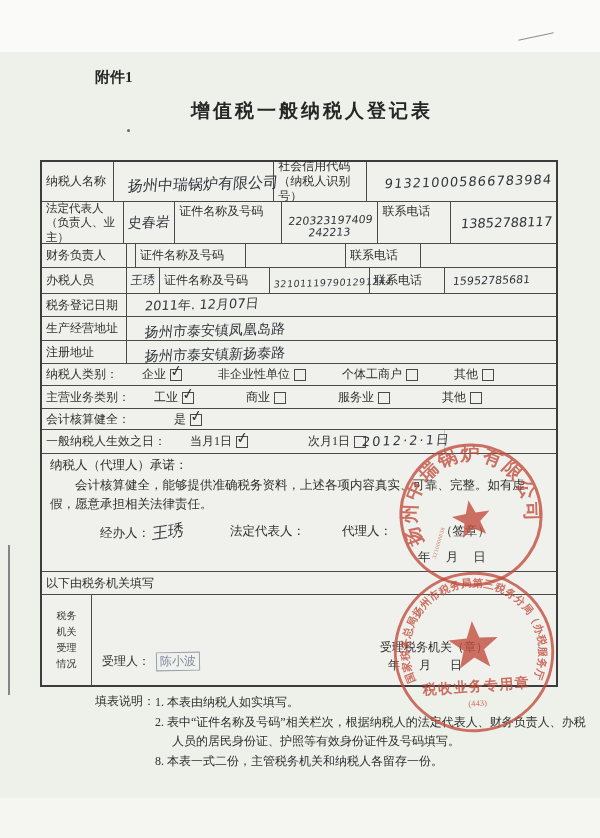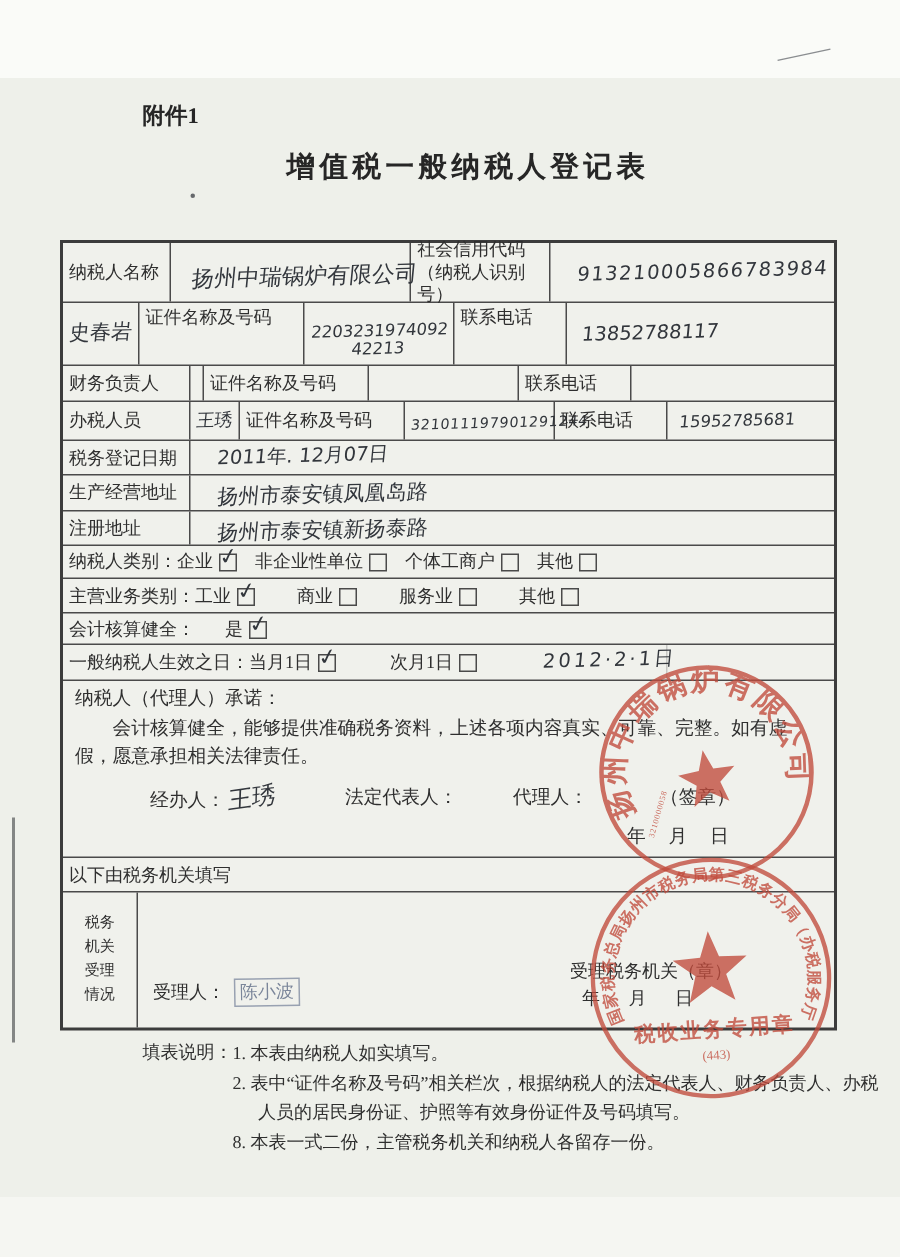--- a/index.html
+++ b/index.html
@@ -36,21 +36,21 @@
   .hw-cert{font-size:11px;white-space:normal;word-break:break-all;text-align:center;margin-top:8px;}
   .hw-phone{font-size:13px;margin-left:6px;}
   .hw-cert2{font-size:9.5px;letter-spacing:0.5px;margin-top:4px;}
   .hw-phone2{font-size:11px;margin-left:4px;}
   .hw-date{font-size:13px;margin-left:14px;}
   .hw-addr{font-size:14px;margin-left:14px;margin-top:4px;}
   .hw-eff{position:absolute;left:320px;top:4px;font-size:13px;letter-spacing:2px;}
   .sig{display:inline-block;font-size:16px;transform:rotate(-8deg) skewX(-10deg);margin-left:2px;}
 
   
-  .opt{display:inline-flex;align-items:center;margin-right:10px;}
+  .opt{display:inline-flex;align-items:center;margin-right:10px;margin-left:24px;}
   .g-wide .opt{margin-right:26px;}
   .checkbox{width:10px;height:10px;border:1px solid #4a4a4a;display:inline-block;position:relative;
             margin:0 2px -1px 4px;background:transparent;}
   .checkbox.checked::after{content:"✓";position:absolute;left:-1px;top:-8px;font-size:15px;
             color:#32363c;transform:rotate(-10deg);font-family:"DejaVu Sans",sans-serif;}
 
   
   .decl{padding:4px 8px;}
   .decl-title{font-size:12.5px;}
   .decl-body{font-size:12.5px;text-indent:2em;width:492px;margin-top:2px;line-height:1.55;}
@@ -111,20 +111,23 @@
         </div>
       <div class="cell w-doc">
           <span class="p">社会信用代码（纳税人识别号）</span>
         </div>
       <div class="cell w-rest">
           <span class="hw hw-code">913210005866783984</span>
         </div>
     </div>
 
     <div class="row h42">
+      <div class="cell w-label">
+          <span class="p" style="font-size:11.5px">法定代表人（负责人、业主）</span>
+        </div>
       <div class="cell w-name">
           <span class="hw hw-name">史春岩</span>
         </div>
       <div class="cell w-doc">
           <span class="p" style="align-self:flex-start">证件名称及号码</span>
         </div>
       <div class="cell w-id">
           <span class="hw hw-cert">220323197409242213</span>
         </div>
       <div class="cell w-tel">

